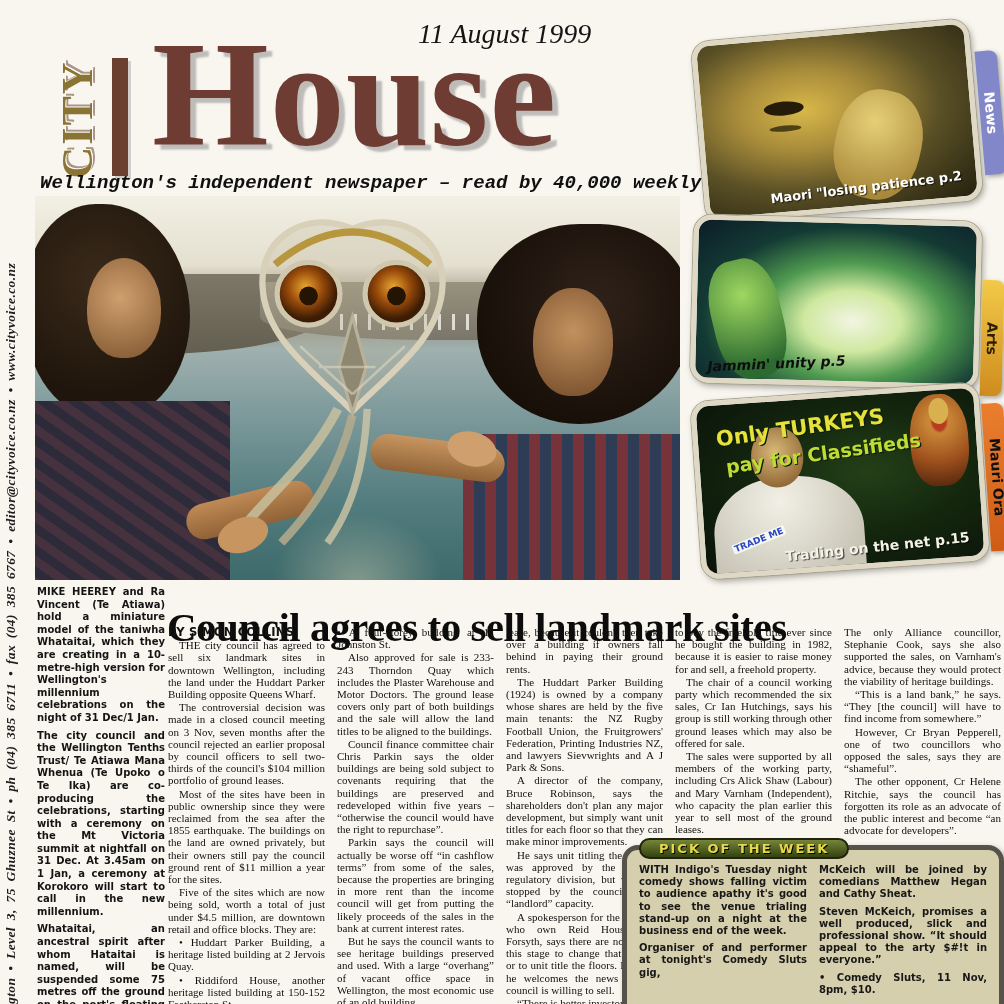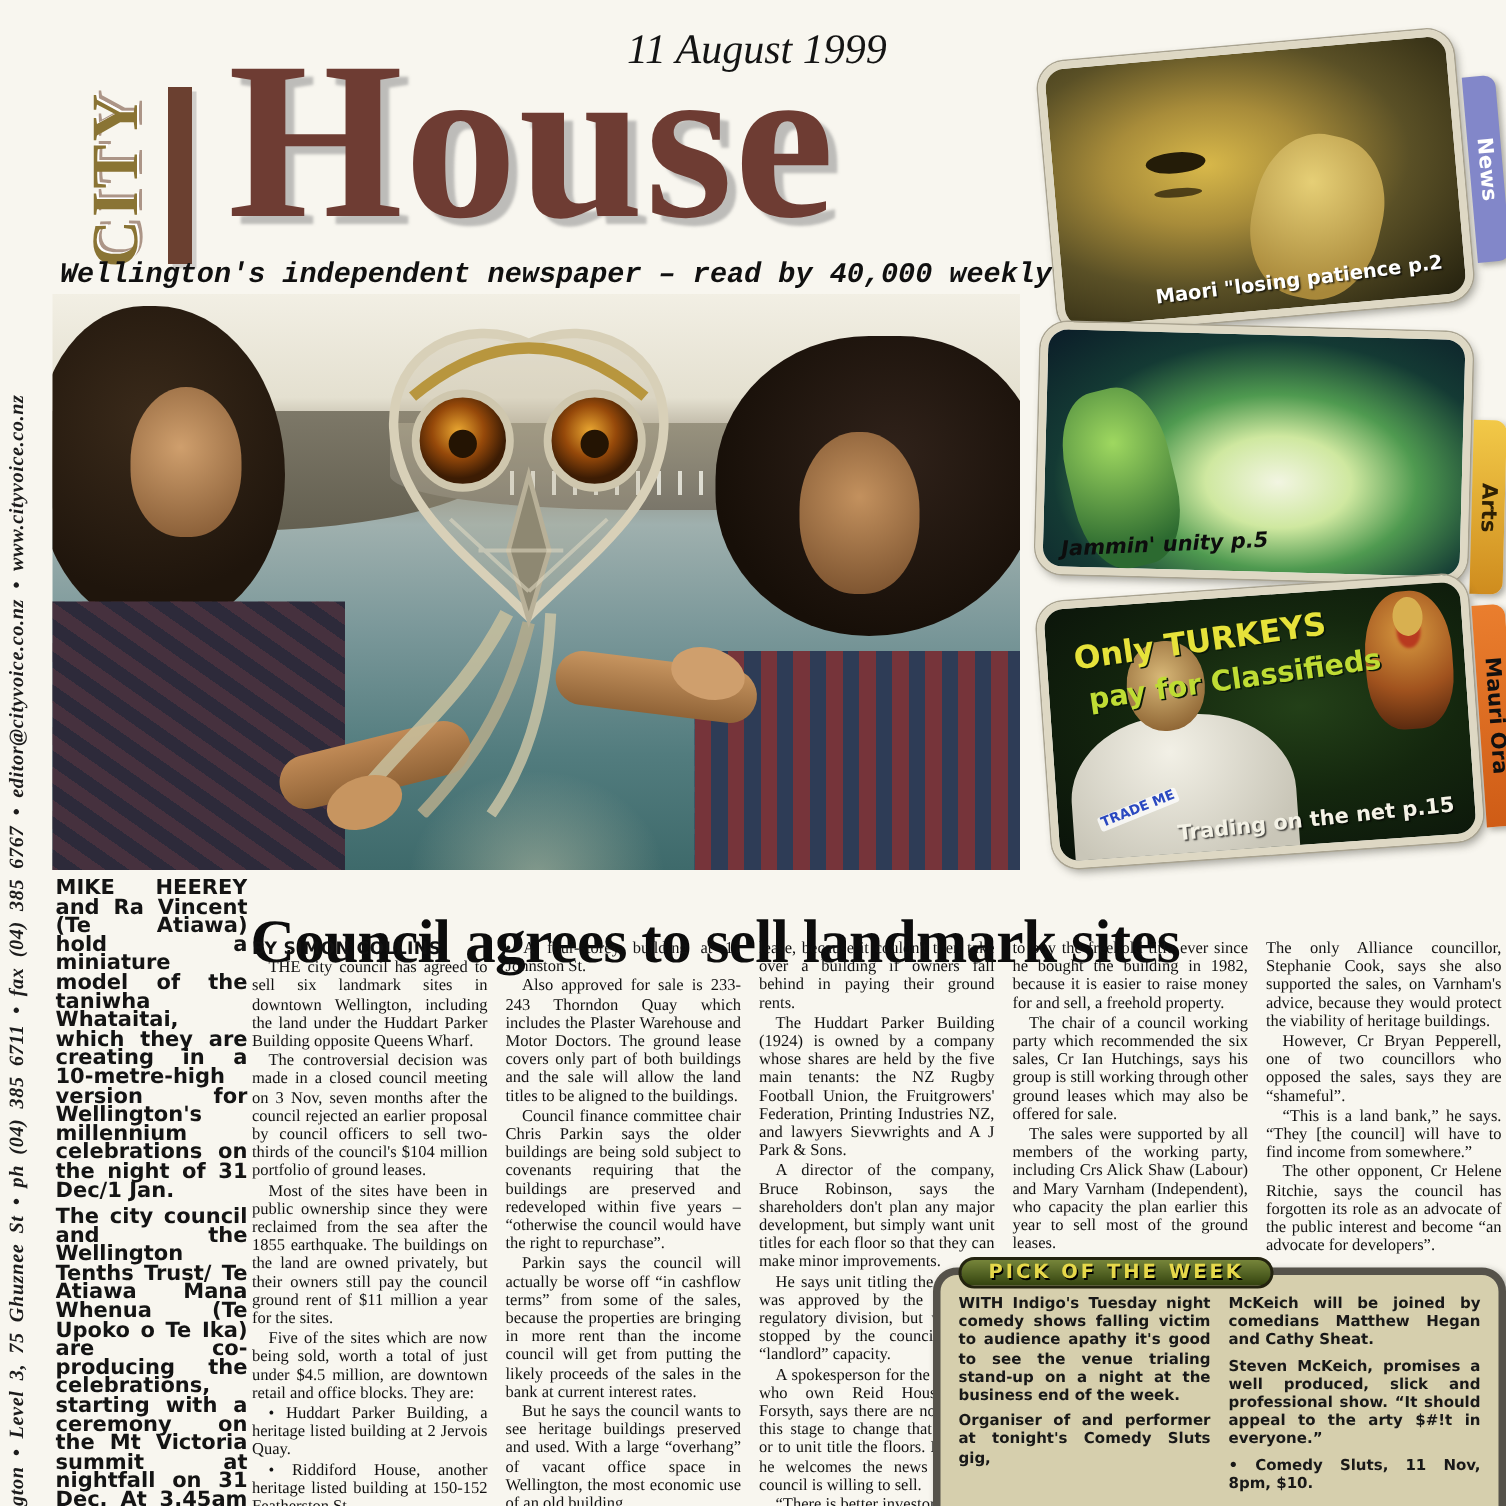--- a/index.html
+++ b/index.html
@@ -105,21 +105,21 @@
   #mauri-head{position:absolute;left:52px;bottom:82px;width:52px;height:60px;border-radius:48%;
         background:radial-gradient(circle at 45% 40%,#d8b878,#8a6030 85%);}
   #mauri-shirt-label{position:absolute;left:26px;bottom:26px;transform:rotate(-18deg);
         font-family:"DejaVu Sans",sans-serif;font-weight:bold;font-size:9px;color:#2a48c0;
         background:rgba(255,255,255,.75);padding:0 2px;border-radius:2px;}
   #card-mauri .tab{right:-24px;top:22px;height:136px;background:linear-gradient(180deg,#ea7e2e,#cf5c16);color:#101010;}
   #card-mauri .cap{right:14px;bottom:8px;color:#f4f2e6;font-size:14px;transform:rotate(-2deg);}
 
   
   .capcol{position:absolute;left:37px;top:586px;width:128px;height:418px;overflow:hidden;
-        font-family:"DejaVu Sans",sans-serif;font-weight:bold;font-size:14px;line-height:12.6px;
+        font-family:"DejaVu Sans",sans-serif;font-weight:bold;font-size:10px;line-height:12.6px;
         color:#141414;text-align:justify;}
   .capcol p{margin:0 0 5px 0;}
 
   
   .headline{position:absolute;left:167px;top:576px;width:840px;font-weight:bold;font-size:41px;
         letter-spacing:-.5px;color:#0c0c0c;white-space:nowrap;}
   .cols{position:absolute;left:168px;top:626px;width:836px;height:378px;overflow:hidden;
         display:flex;gap:12px;}
   .col{width:157px;font-size:11px;line-height:12.2px;text-align:justify;}
   .col p{margin:0 0 1px 0;}
@@ -261,22 +261,22 @@
       <p>A spokesperson for the investors who own Reid House, Don Forsyth, says there are no plans at this stage to change that building or to unit title the floors. However, he welcomes the news that the council is willing to sell.</p>
       <p>“There is better investor ac-</p>
     </div>
     <div class="col">
       <p>to buy the freehold title ever since he bought the building in 1982, because it is easier to raise money for and sell, a freehold property.</p>
       <p>The chair of a council working party which recommended the six sales, Cr Ian Hutchings, says his group is still working through other ground leases which may also be offered for sale.</p>
       <p>The sales were supported by all members of the working party, including Crs Alick Shaw (Labour) and Mary Varnham (Independent), who capacity the plan earlier this year to sell most of the ground leases.</p>
     </div>
     <div class="col">
       <p>The only Alliance councillor, Stephanie Cook, says she also supported the sales, on Varnham's advice, because they would protect the viability of heritage buildings.</p>
+      <p>“This is a land bank,” he says. “They [the council] will have to find income from somewhere.”</p>
       <p>However, Cr Bryan Pepperell, one of two councillors who opposed the sales, says they are “shameful”.</p>
-      <p>“This is a land bank,” he says. “They [the council] will have to find income from somewhere.”</p>
       <p>The other opponent, Cr Helene Ritchie, says the council has forgotten its role as an advocate of the public interest and become “an advocate for developers”.</p>
     </div>
   </div>
 
   <div class="pick">
     <span class="pick-title">PICK OF THE WEEK</span>
     <div class="pick-cols">
       <div class="pick-col">
         <p>WITH Indigo's Tuesday night comedy shows falling victim to audience apathy it's good to see the venue trialing stand-up on a night at the business end of the week.</p>
         <p>Organiser of and performer at tonight's Comedy Sluts gig,</p>

